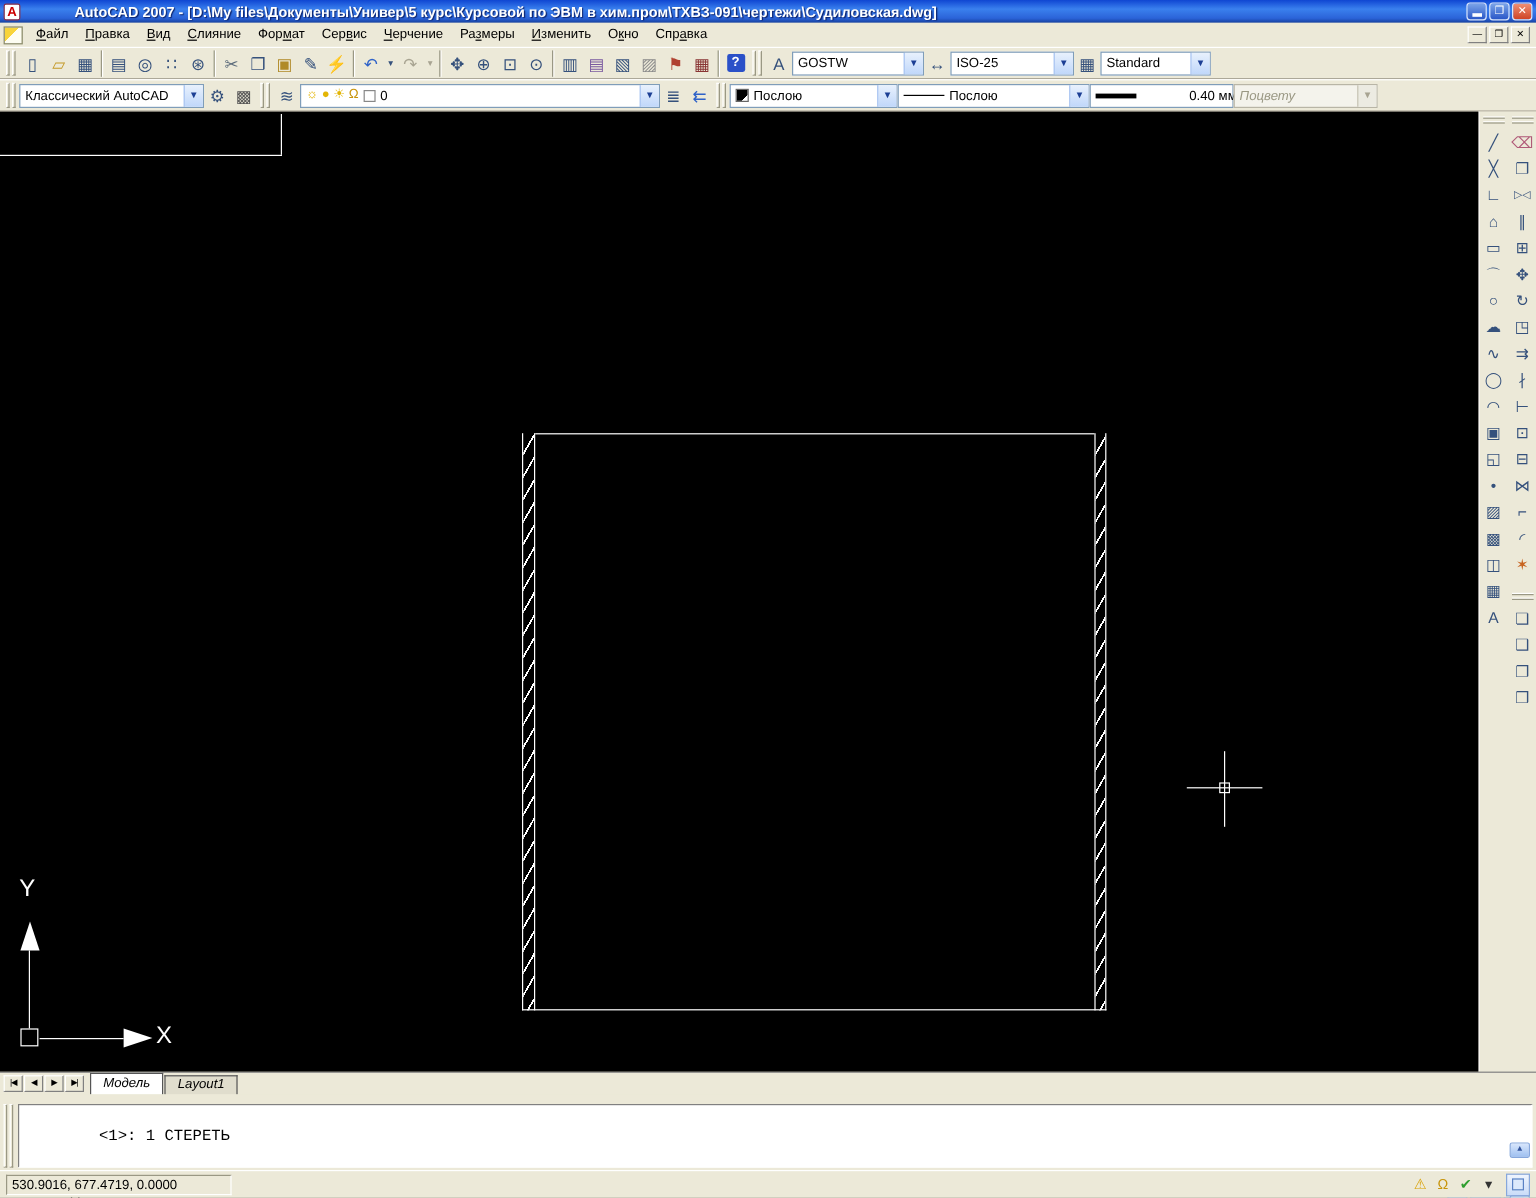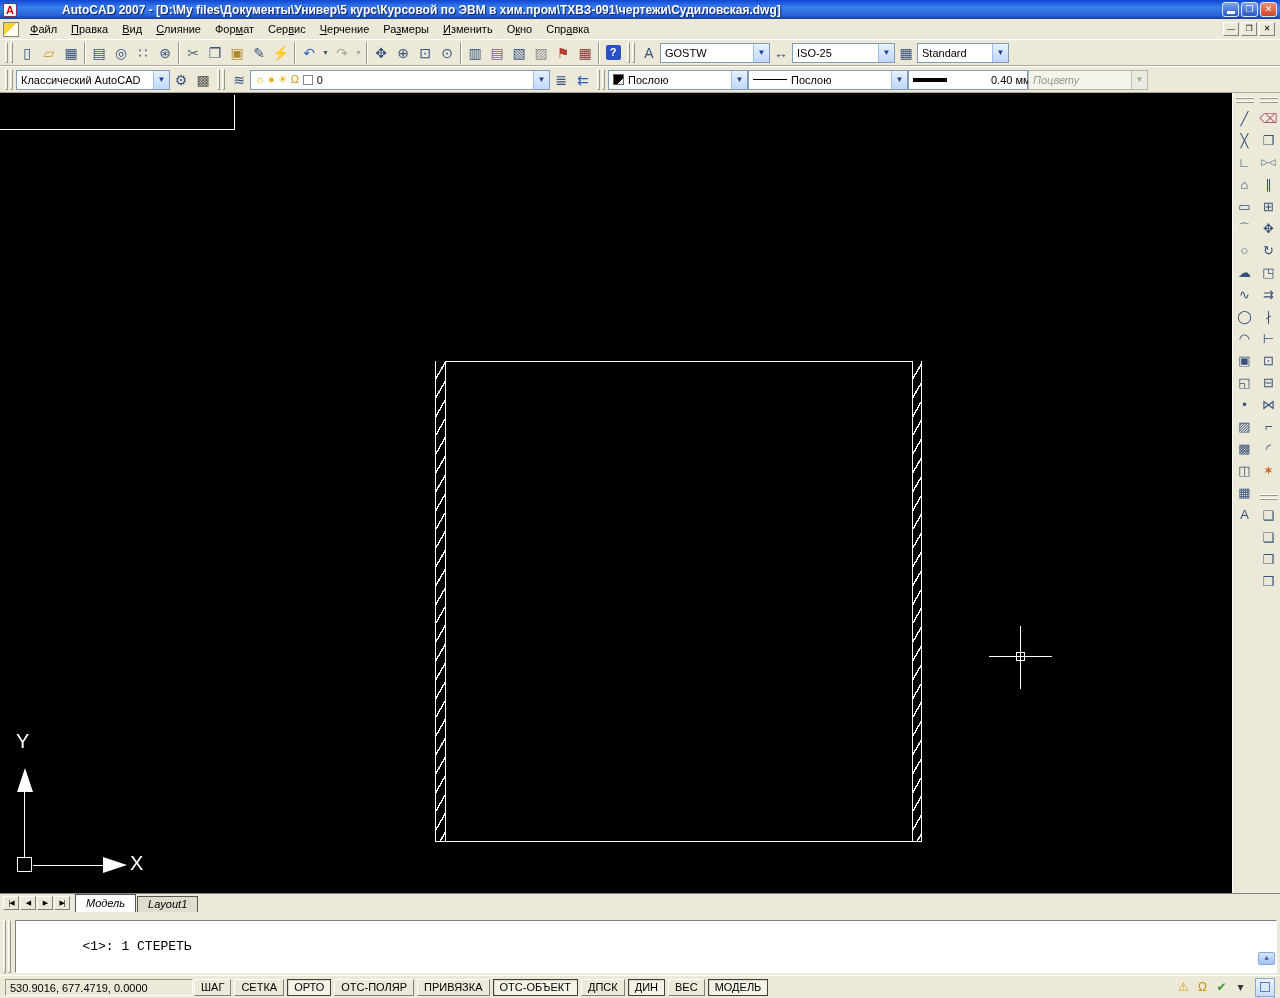--- a/index.html
+++ b/index.html
@@ -540,32 +540,20 @@
           <span class="sbtn">◀</span>
           <span class="sthumb"></span>
           <span class="sbtn">▶</span>
         </span>
       </div>
     </div>
   </div>
 
   <div class="statusbar">
     <span class="coords">530.9016, 677.4719, 0.0000</span>
-    <span id="statusToggles" style="display:flex;gap:3px;">
-        <span class="stoggle">ШАГ</span>
-        <span class="stoggle">СЕТКА</span>
-        <span class="stoggle on">ОРТО</span>
-        <span class="stoggle">ОТС-ПОЛЯР</span>
-        <span class="stoggle">ПРИВЯЗКА</span>
-        <span class="stoggle on">ОТС-ОБЪЕКТ</span>
-        <span class="stoggle">ДПСК</span>
-        <span class="stoggle on">ДИН</span>
-        <span class="stoggle">ВЕС</span>
-        <span class="stoggle on">МОДЕЛЬ</span>
-      </span>
     <span class="flexspace"></span>
     <span id="trayIcons" style="display:flex;gap:2px;">
         <span class="trayicon" style="color: rgb(216, 160, 0);">⚠</span>
         <span class="trayicon" style="color: rgb(200, 148, 10);">Ω</span>
         <span class="trayicon" style="color: rgb(46, 158, 46);">✔</span>
         <span class="trayicon" style="color: rgb(51, 51, 51);">▾</span>
       </span>
     <span class="cleanbtn">
         <i></i>
       </span>

